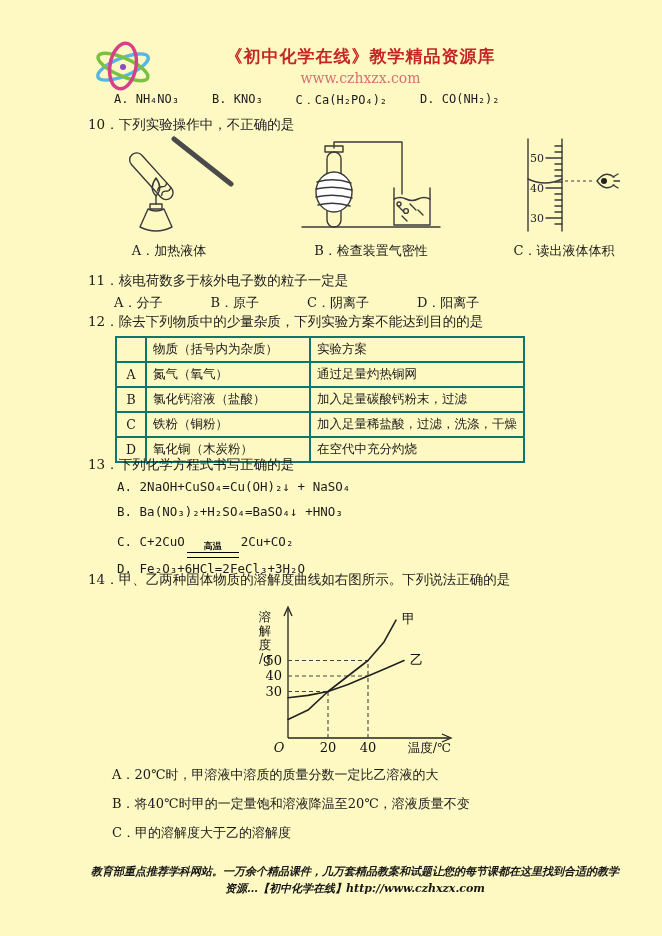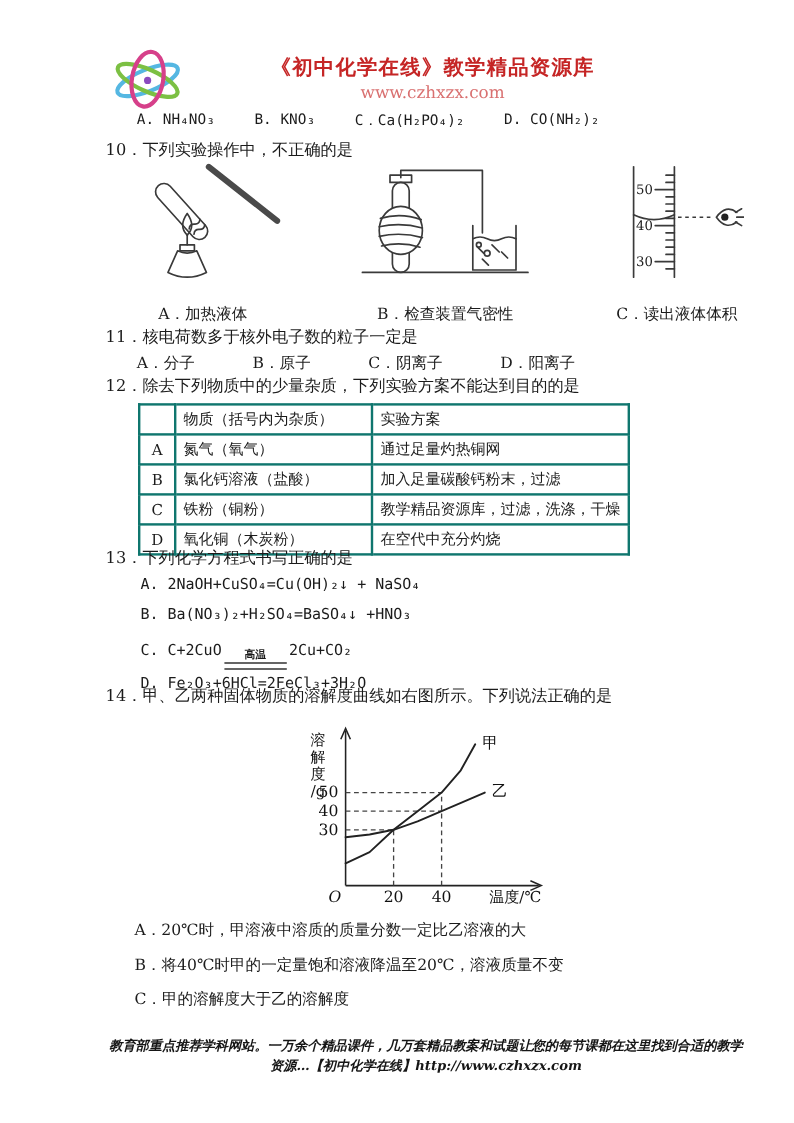--- a/index.html
+++ b/index.html
@@ -1,27 +1,27 @@
 <!DOCTYPE html>
 <html><head>
 <meta charset="utf-8">
 <style>
   html,body{margin:0;padding:0;background:#888;}
-  .page{position:relative;width:662px;height:936px;background:#ffffff;margin:0 auto;
+  .page{position:relative;width:662px;height:936px;background:#fef9c3;margin:0 auto;
         font-family:"DejaVu Serif","DejaVu Sans",serif;color:#1b1b1b;overflow:hidden;}
   .abs{position:absolute;}
   .site-title{color:#c52525;font-weight:bold;font-size:17px;letter-spacing:1px;text-align:center;white-space:nowrap;}
   .site-url{color:#d97070;font-size:14px;text-align:center;margin-top:2px;}
   .q-line{font-size:13.5px;white-space:nowrap;}
   .opt-row{display:flex;white-space:nowrap;font-size:13px;}
   .mono{font-family:"DejaVu Sans Mono",monospace;font-size:12px;}
   .figures{display:flex;justify-content:space-between;align-items:flex-end;width:516px;}
   .figure{display:flex;flex-direction:column;align-items:center;}
   .figure svg{display:block;}
-  .fig-caption{font-size:13px;margin-top:19px;white-space:nowrap;}
+  .fig-caption{font-size:13px;margin-top:8px;white-space:nowrap;}
   .sk{stroke:#3a3a3a;stroke-width:1.4;fill:none;stroke-linecap:round;stroke-linejoin:round;}
   .sk-thick{stroke:#4a4a4a;stroke-width:5;fill:none;stroke-linecap:round;}
   .sk-dash{stroke:#3a3a3a;stroke-width:1.2;fill:none;stroke-dasharray:3 3;}
   .sk-text{font-size:11px;fill:#222;font-family:"DejaVu Serif",serif;}
   table.q12{border-collapse:collapse;font-size:12.5px;}
   table.q12 td{border:2px solid #0f766e;padding:2px 6px;height:19px;white-space:nowrap;}
   table.q12 td:first-child{width:16px;text-align:center;}
   table.q12 td:nth-child(2){width:150px;}
   table.q12 td:nth-child(3){width:190px;}
   .eq{font-family:"DejaVu Sans Mono",monospace;font-size:12.5px;white-space:nowrap;}
@@ -142,21 +142,21 @@
         <td>通过足量灼热铜网</td>
       </tr>
       <tr>
         <td>B</td>
         <td>氯化钙溶液（盐酸）</td>
         <td>加入足量碳酸钙粉末，过滤</td>
       </tr>
       <tr>
         <td>C</td>
         <td>铁粉（铜粉）</td>
-        <td>教学精品资源库，过滤，洗涤，干燥</td>
+        <td>加入足量稀盐酸，过滤，洗涤，干燥</td>
       </tr>
       <tr>
         <td>D</td>
         <td>氧化铜（木炭粉）</td>
         <td>在空代中充分灼烧</td>
       </tr>
     </tbody>
   </table>
 
   <div class="abs q-line" style="left:88px;top:456px;">13．下列化学方程式书写正确的是</div>

